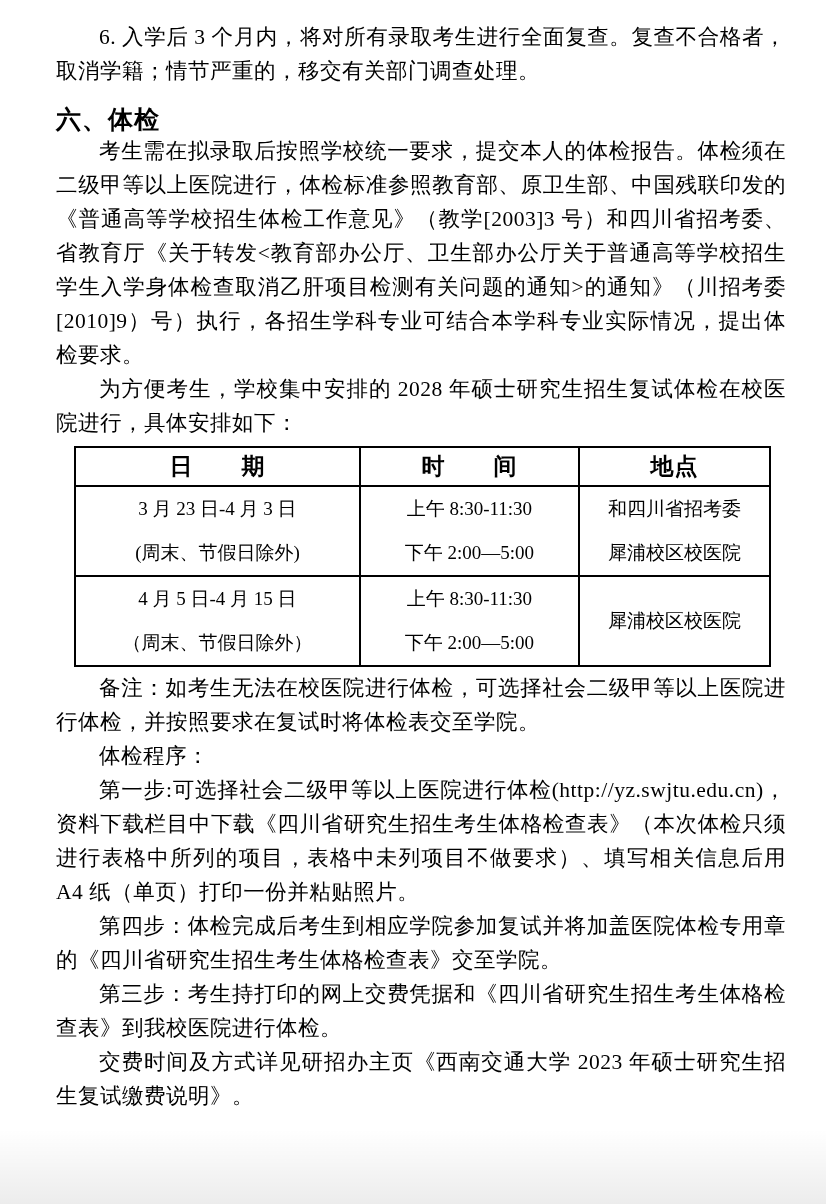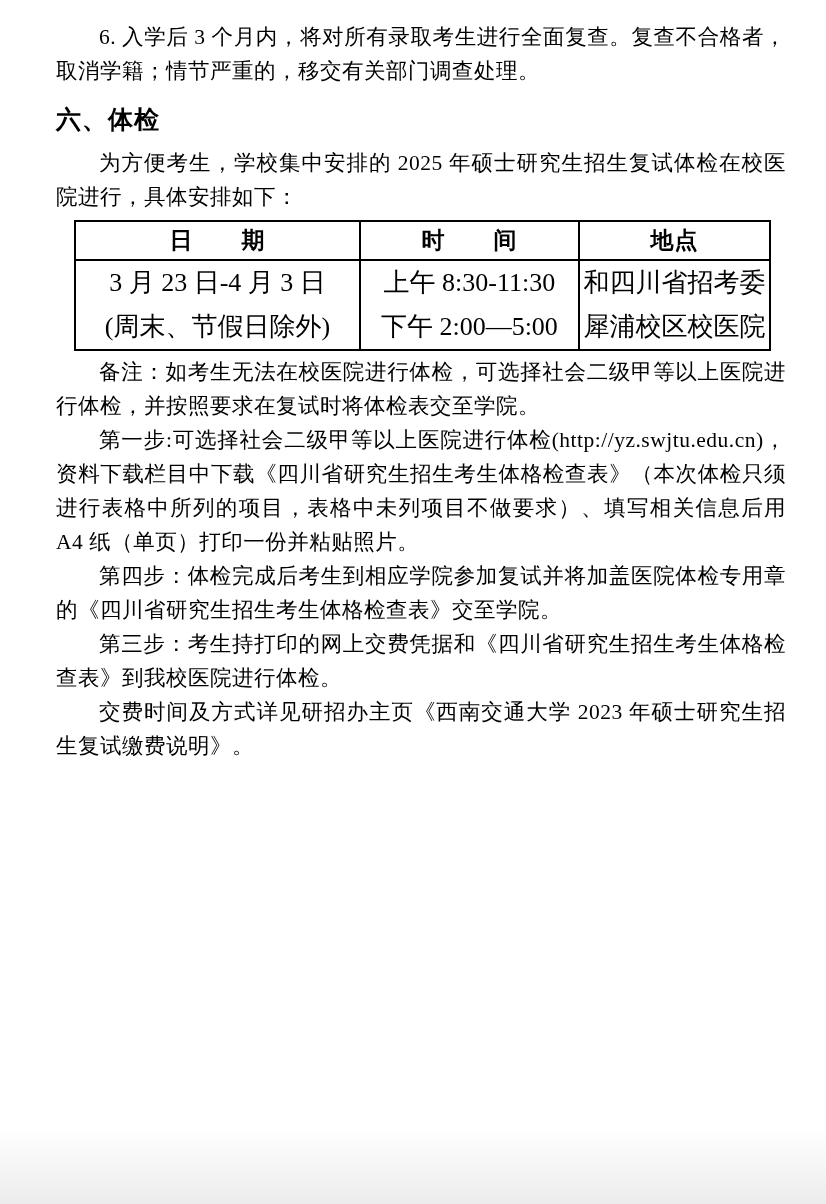--- a/index.html
+++ b/index.html
@@ -26,21 +26,21 @@
     letter-spacing: 0.5px;
   }
   p.indent {
     text-indent: 2em;
   }
   h2.sec-heading {
     font-family: "Liberation Sans", sans-serif;
     font-weight: bold;
     font-size: 25px;
     line-height: 30px;
-    margin: 16px 0 12px 0;
+    margin: 16px 0 0 0;
     letter-spacing: 1px;
   }
   table.schedule {
     border-collapse: collapse;
     table-layout: fixed;
     width: 697px;
     margin: 6px 0 4px 18px;
   }
   table.schedule th,
   table.schedule td {
@@ -49,21 +49,21 @@
     vertical-align: middle;
     padding: 0;
   }
   table.schedule th {
     font-size: 23px;
     font-weight: bold;
     height: 37px;
     letter-spacing: 1px;
   }
   table.schedule td {
-    font-size: 26px;
+    font-size: 19px;
     height: 88px;
   }
   .cell-line {
     line-height: 44px;
     white-space: nowrap;
   }
   .bottom-fade {
     position: absolute;
     left: 0;
     right: 0;
@@ -75,22 +75,23 @@
 </style>
 </head>
 <body>
 
 <div class="page">
 
   <p class="body indent">6. 入学后 3 个月内，将对所有录取考生进行全面复查。复查不合格者，取消学籍；情节严重的，移交有关部门调查处理。</p>
 
   <h2 class="sec-heading">六、体检</h2>
 
+  <p class="body indent">考生需在拟录取后按照学校统一要求，提交本人的体检报告。体检须在二级甲等以上医院进行，体检标准参照教育部、原卫生部、中国残联印发的《普通高等学校招生体检工作意见》（教学[2003]3 号）和四川省招考委、省教育厅《关于转发&lt;教育部办公厅、卫生部办公厅关于普通高等学校招生学生入学身体检查取消乙肝项目检测有关问题的通知&gt;的通知》（川招考委[2010]9）号）执行，各招生学科专业可结合本学科专业实际情况，提出体检要求。</p>
 
-  <p class="body indent">为方便考生，学校集中安排的 2025 年硕士研究生招生复试体检在校医院进行，具体安排如下：</p>
+  <p class="body indent">为方便考生，学校集中安排的 2028 年硕士研究生招生复试体检在校医院进行，具体安排如下：</p>
 
   <table class="schedule">
     <colgroup>
       <col style="width:41%">
       <col style="width:31.5%">
       <col style="width:27.5%">
     </colgroup>
     <thead>
       <tr>
         <th>日　　期</th>
@@ -106,25 +107,39 @@
         </td>
         <td>
           <div class="cell-line">上午 8:30-11:30</div>
           <div class="cell-line">下午 2:00—5:00</div>
         </td>
         <td>
           <div class="cell-line">和四川省招考委</div>
           <div class="cell-line">犀浦校区校医院</div>
         </td>
       </tr>
+      <tr>
+        <td>
+          <div class="cell-line">4 月 5 日-4 月 15 日</div>
+          <div class="cell-line">（周末、节假日除外）</div>
+        </td>
+        <td>
+          <div class="cell-line">上午 8:30-11:30</div>
+          <div class="cell-line">下午 2:00—5:00</div>
+        </td>
+        <td>
+          <div class="cell-line">犀浦校区校医院</div>
+        </td>
+      </tr>
     </tbody>
   </table>
 
   <p class="body indent">备注：如考生无法在校医院进行体检，可选择社会二级甲等以上医院进行体检，并按照要求在复试时将体检表交至学院。</p>
 
+  <p class="body indent">体检程序：</p>
 
   <p class="body indent">第一步:可选择社会二级甲等以上医院进行体检(http://yz.swjtu.edu.cn)，资料下载栏目中下载《四川省研究生招生考生体格检查表》（本次体检只须进行表格中所列的项目，表格中未列项目不做要求）、填写相关信息后用 A4 纸（单页）打印一份并粘贴照片。</p>
 
 
   <p class="body indent">第四步：体检完成后考生到相应学院参加复试并将加盖医院体检专用章的《四川省研究生招生考生体格检查表》交至学院。</p>
 
   <p class="body indent">第三步：考生持打印的网上交费凭据和《四川省研究生招生考生体格检查表》到我校医院进行体检。</p>
 
   <p class="body indent">交费时间及方式详见研招办主页《西南交通大学 2023 年硕士研究生招生复试缴费说明》。</p>
 

